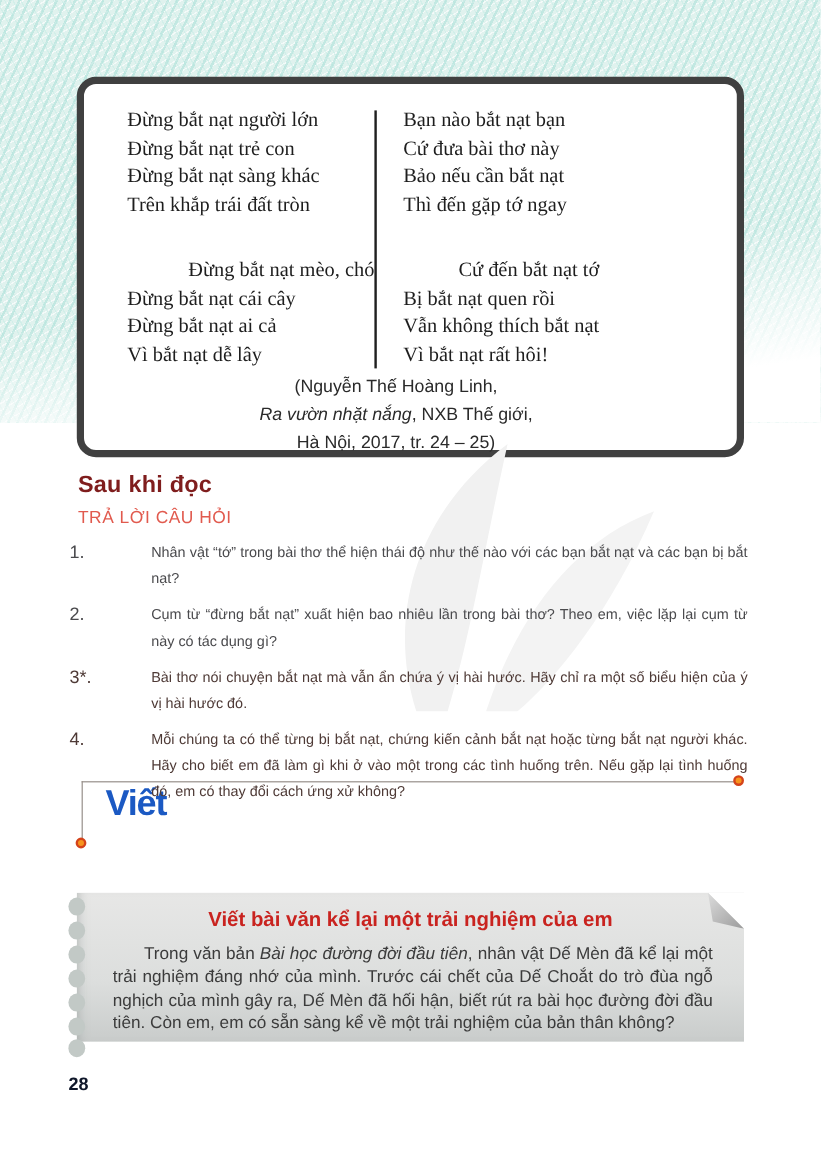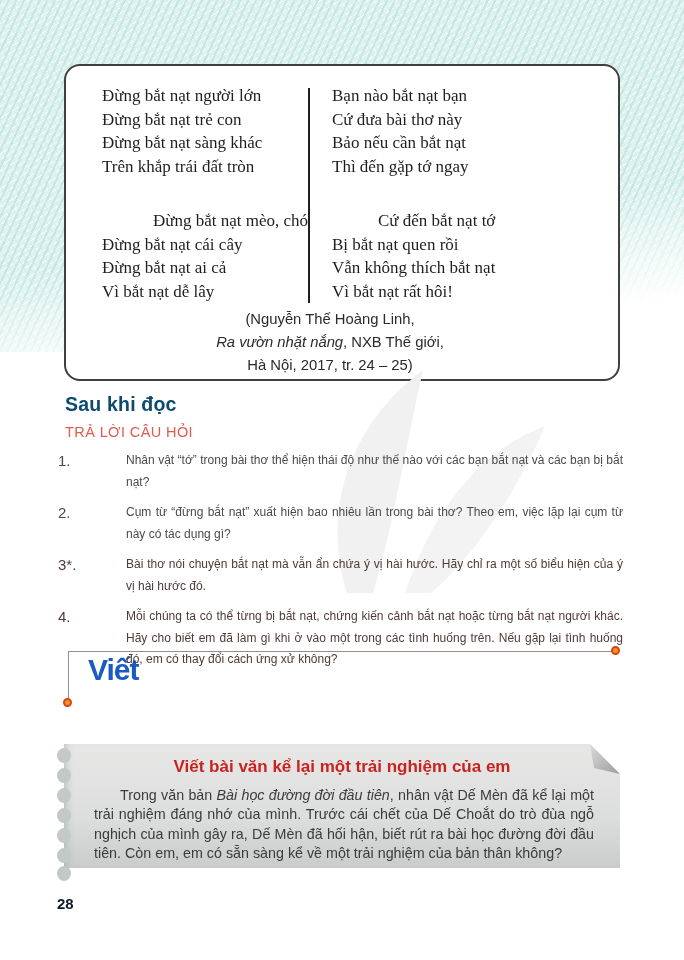--- a/index.html
+++ b/index.html
@@ -20,40 +20,40 @@
       repeating-linear-gradient(148deg, rgba(255,255,255,0.65) 0 1px, rgba(255,255,255,0) 1px 5px);
   }
   #texture-band::after {
     content:""; position:absolute; inset:0;
     background:linear-gradient(172deg, rgba(255,255,255,0) 62%, #ffffff 88%);
   }
 
   
   #poem-box {
     position:absolute; left:64px; top:64px; width:556px; height:317px;
-    background:#ffffff; border:2px solid #404040; border-radius:16px;
+    background:#ffffff; border:6px solid #404040; border-radius:16px;
     padding:18px 0 0 0;
   }
   .poem-columns { display:flex; }
   .poem-col { font-family:"Liberation Serif", serif; font-size:17px; color:#1e1e1e; }
   .poem-col p { line-height:23.5px; white-space:nowrap; }
   .col-left  { width:242px; padding-left:36px; }
   .poem-divider { width:2px; height:215px; background:#1f1f1f; margin-top:4px; }
   .col-right { padding-left:22px; }
   .stanza-gap { margin-top:31px !important;text-align:right; }
   .poem-attribution {
     margin-top:5px; padding-right:24px; text-align:center;
     font-family:Liberation Sans, sans-serif; font-size:14.8px; line-height:23px; color:#2a2a2a;
   }
   .poem-attribution .it { font-style:italic; }
 
   
   #after-heading {
     position:absolute; left:65px; top:393px;
-    font-size:19.5px; font-weight:800; color:#0c4a6e; letter-spacing:0.2px;
+    font-size:19.5px; font-weight:800; color:#7f1d1d; letter-spacing:0.2px;
   }
   #after-subheading {
     position:absolute; left:65px; top:424px;
     font-size:14.5px; color:#e15a4e; letter-spacing:0.4px;
   }
   #questions {
     position:absolute; left:58px; top:450px; width:565px; z-index:2;
   }
   .q-row { display:flex; margin-bottom:9px; }
   .q-num { width:24px; flex:none; font-size:15px; line-height:21.5px; color:#4a4a4d; }

